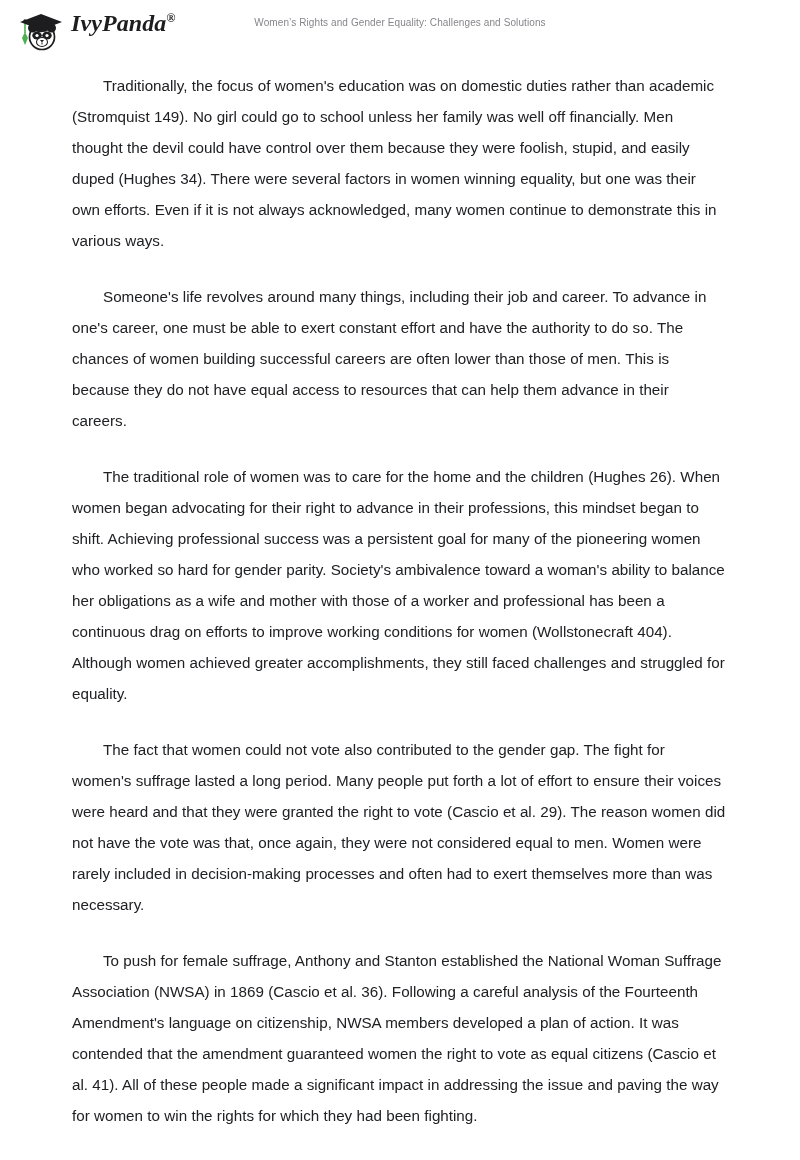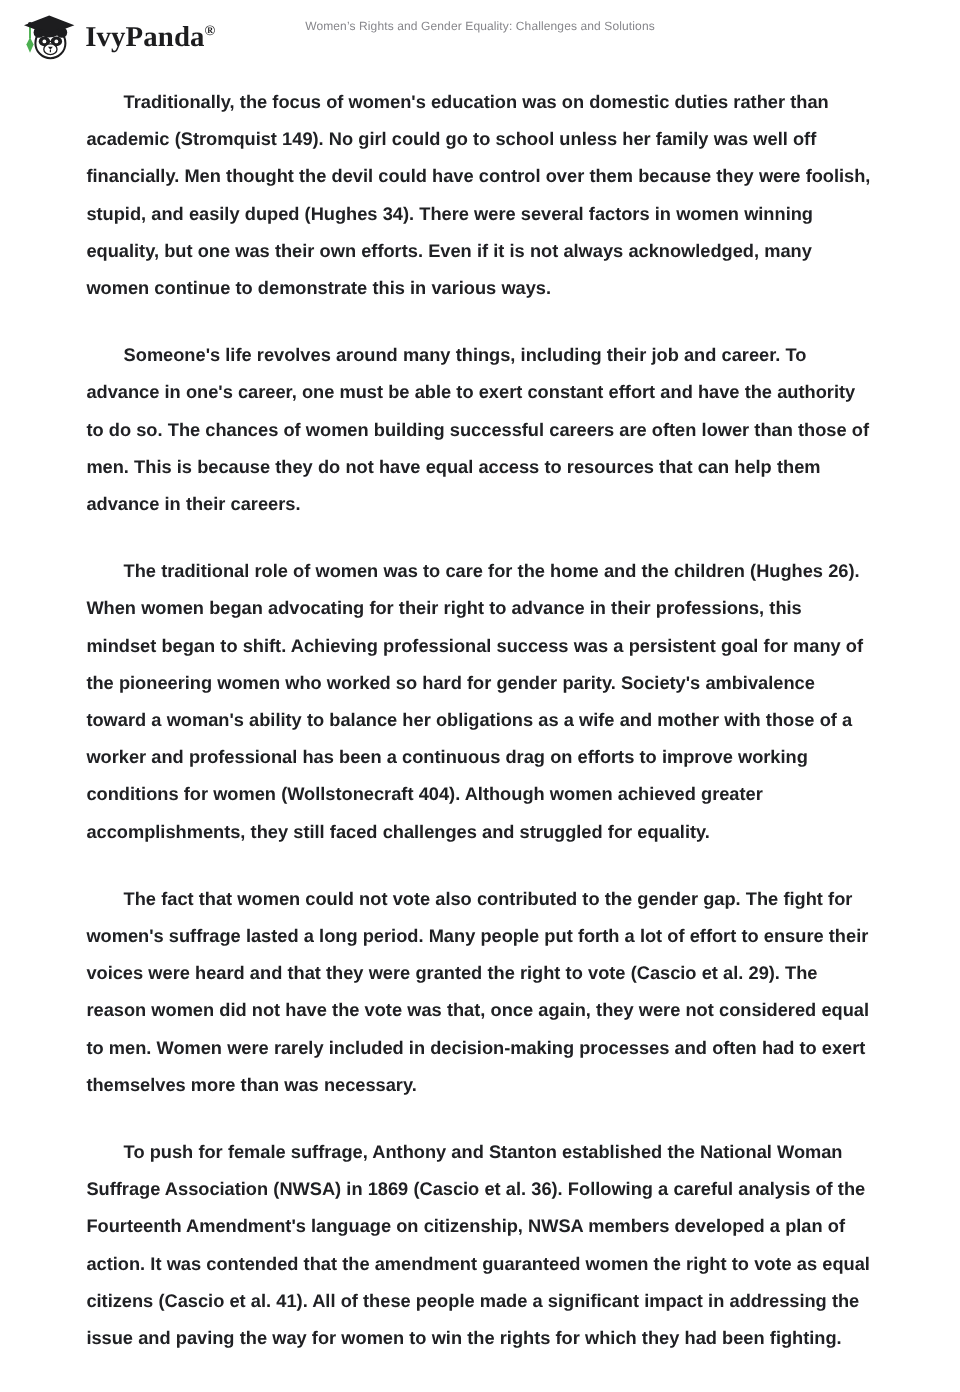--- a/index.html
+++ b/index.html
@@ -33,22 +33,23 @@
     height: 58px;
     display: flex;
     align-items: center;
   }
 
   .brand {
     position: absolute;
     left: 18px;
     top: 11px;
     display: flex;
-    align-items: center;
+    align-items: flex-start;
     height: 40px;
+    font-style: italic;
   }
 
   .brand-logo {
     width: 46px;
     height: 42px;
     display: block;
     flex: 0 0 auto;
   }
 
   .brand-wordmark {
@@ -90,21 +91,20 @@
 
   .content p {
     margin: 0 0 25px 0;
     font-family: "Liberation Sans", sans-serif;
     font-size: 15.2px;
     line-height: 31px;
     color: #202124;
     text-indent: 31px;
     text-align: left;
     word-spacing: 0.1px;
-    font-weight: bold;
   }
   .content p:last-child {
     margin-bottom: 0;
   }
 
   
   .page-footer {
     position: absolute;
     left: 0;
     right: 0;

